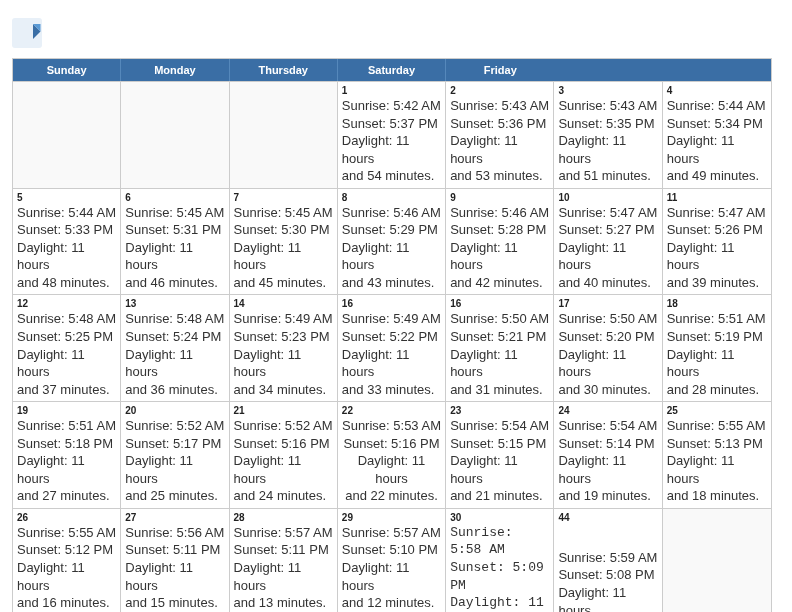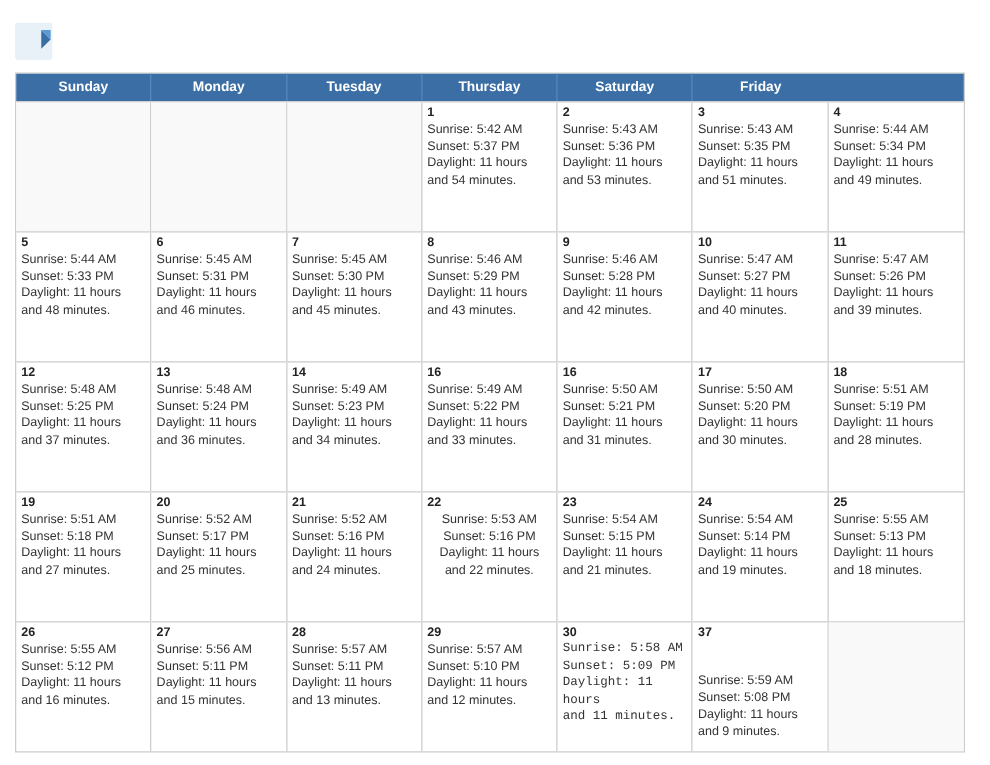--- a/index.html
+++ b/index.html
@@ -98,21 +98,21 @@
     .cal-cell:last-child { border-right: none; }
     .cal-cell.empty { background: #f9f9f9; }
     .day-num {
       font-size: 10px;
       font-weight: bold;
       color: #222;
       display: block;
       margin-bottom: 1px;
     }
     .cell-text {
-      font-size: 10px;
+      font-size: 13px;
       line-height: 1.35;
       color: #333;
     }
   </style>
 </head>
 <body>
 
 <div class="page">
   <div class="header">
     <div class="logo">
@@ -129,21 +129,20 @@
     <div class="title-section">
       <h1></h1>
       <h2></h2>
     </div>
   </div>
 
   <div class="calendar">
     <div class="cal-header">
     <div class="cal-header-cell">Sunday</div>
         <div class="cal-header-cell">Monday</div>
-        <div class="cal-header-cell">Tuesday</div>
         <div class="cal-header-cell">Thursday</div>
         <div class="cal-header-cell">Saturday</div>
         <div class="cal-header-cell">Friday</div>
       </div>
     <div class="cal-body">
     <div class="cal-row">
           <div class="cal-cell empty"></div>
           <div class="cal-cell empty"></div>
           <div class="cal-cell empty"></div>
           <div class="cal-cell">
@@ -358,21 +357,21 @@
 and 12 minutes.</div>
           </div>
           <div class="cal-cell">
             <span class="day-num">30</span>
             <div class="cell-text" style="white-space: pre-line; font-family: Liberation Mono, monospace;">Sunrise: 5:58 AM
 Sunset: 5:09 PM
 Daylight: 11 hours
 and 11 minutes.</div>
           </div>
           <div class="cal-cell">
-            <span class="day-num">37</span>
+            <span class="day-num">44</span>
             <div class="cell-text" style="white-space: pre-line; margin-top: 26px;">Sunrise: 5:59 AM
 Sunset: 5:08 PM
 Daylight: 11 hours
 and 9 minutes.</div>
           </div>
           <div class="cal-cell empty"></div>
         </div>
       </div>
   </div>
 </div>

